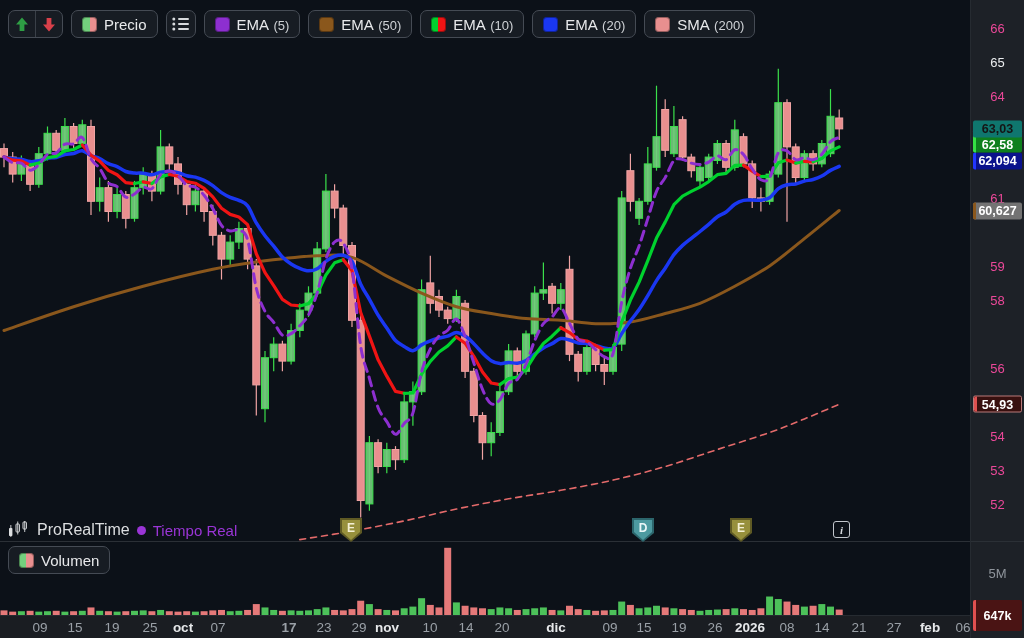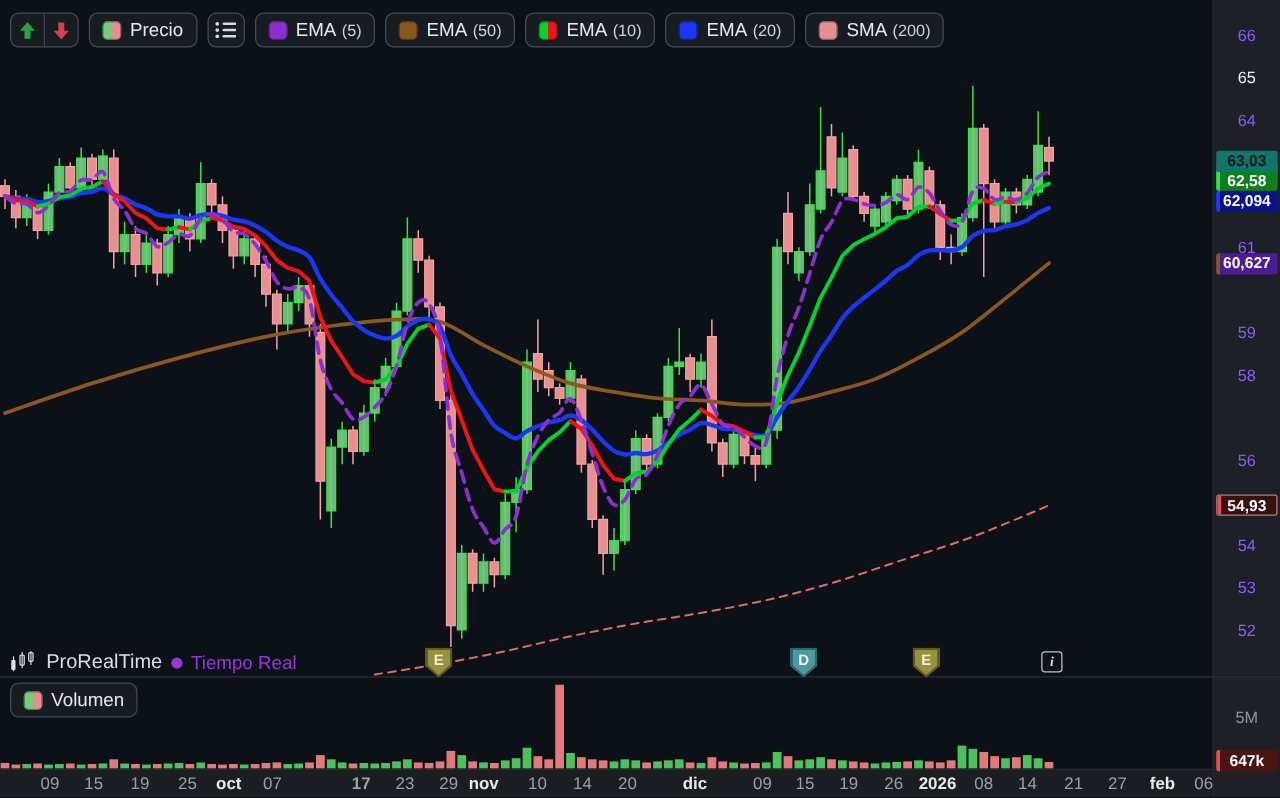--- a/index.html
+++ b/index.html
@@ -35,28 +35,28 @@
         font-family:"Liberation Serif",serif;font-style:italic;font-weight:bold;font-size:11px;z-index:4;}
   
   .watermark{position:absolute;left:8px;top:521px;display:flex;align-items:center;gap:7px;z-index:5;}
   .brand{color:#dcdee0;font-size:16px;}
   .feed-dot{width:9px;height:9px;border-radius:50%;background:#9a35d6;}
   .feed{color:#9a35d6;font-size:15px;}
   .vol-chip{position:absolute;left:8px;top:546px;z-index:5;}
   
   .price-axis{position:absolute;left:970px;top:0;width:54px;height:638px;background:#1d2127;
         border-left:1px solid #262b31;box-sizing:border-box;z-index:5;}
-  .tick{position:absolute;left:0;width:100%;text-align:center;font-size:13px;color:#8b5cf6;transform:translateY(-50%);}
+  .tick{position:absolute;left:0;width:100%;text-align:center;font-size:13px;color:#ec4899;transform:translateY(-50%);}
   .tick.major{color:#eceef0;}
   .axis-sep{position:absolute;left:0;top:541px;width:100%;height:1px;background:#2b3036;}
   .badge{position:absolute;left:2px;width:49px;height:17px;transform:translateY(-50%);border-radius:2px;
         display:flex;align-items:center;justify-content:center;font-size:12.5px;font-weight:bold;box-sizing:border-box;}
   .badge .bar{position:absolute;left:0;top:0;bottom:0;width:3px;border-radius:2px 0 0 2px;}
   .vol-5m{position:absolute;left:0;width:100%;text-align:center;top:566px;font-size:13px;color:#8f959c;}
-  .vol-badge{position:absolute;left:2px;top:600px;width:49px;height:17px;background:#4a1414;color:#fff;
+  .vol-badge{position:absolute;left:2px;top:600px;width:49px;height:31px;background:#4a1414;color:#fff;
         border-radius:2px;display:flex;align-items:center;justify-content:center;font-size:12.5px;font-weight:bold;}
   .vol-badge .bar{position:absolute;left:0;top:0;bottom:0;width:3px;background:#e05050;border-radius:2px 0 0 2px;}
   
   .time-axis{position:absolute;left:0;top:615px;width:970px;height:23px;background:#1a1d22;
         border-top:1px solid #262b31;box-sizing:border-box;z-index:5;}
   .tlabel{position:absolute;top:50%;transform:translate(-50%,-50%);font-size:13.5px;color:#9aa0a7;white-space:nowrap;}
   .tlabel.major{color:#e6e8ea;font-weight:bold;}
 </style>
 </head>
 <body>
@@ -511,21 +511,21 @@
         <span class="bar" style="background: rgb(34, 54, 255);"></span>
         <span>62,094</span>
       </div>
       <div class="badge" style="top: 144.171px; background: rgb(14, 127, 30); color: rgb(255, 255, 255);">
         <span class="bar" style="background: rgb(53, 224, 69);"></span>
         <span>62,58</span>
       </div>
       <div class="badge" style="top: 128.87px; background: #0f766e; color: rgb(21, 21, 21);">
         <span>63,03</span>
       </div>
-      <div class="badge" style="top: 210.578px; background: #4c1d95; color: rgb(255, 255, 255);">
+      <div class="badge" style="top: 210.578px; background: #737373; color: rgb(255, 255, 255);">
         <span class="bar" style="background: rgb(138, 87, 28);"></span>
         <span>60,627</span>
       </div>
       <div class="badge" style="top: 404.29px; background: rgb(56, 16, 15); color: rgb(255, 255, 255); border: 1px solid rgb(185, 123, 123);">
         <span class="bar" style="background: rgb(224, 80, 80);"></span>
         <span>54,93</span>
       </div>
     </div>
 
   <div class="time-axis" id="time-axis">

